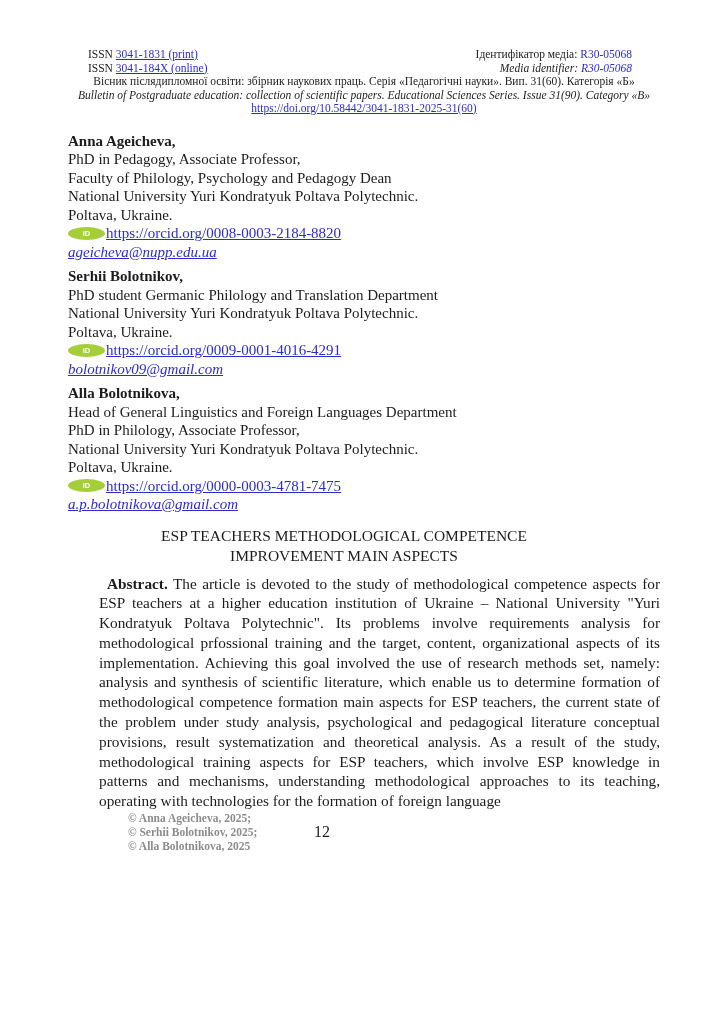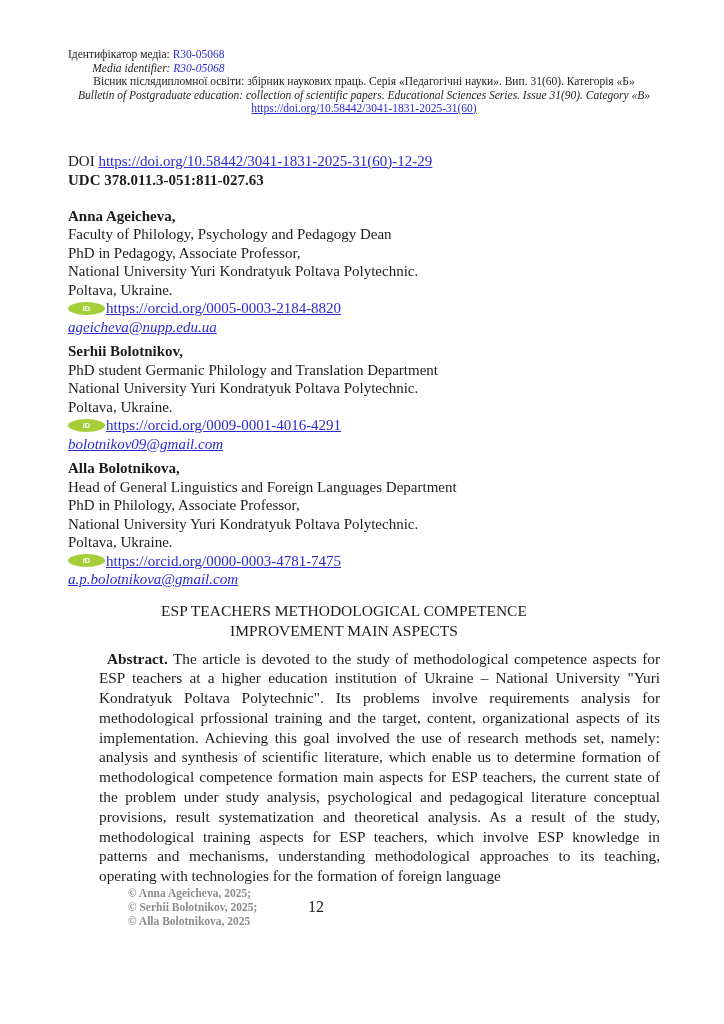--- a/index.html
+++ b/index.html
@@ -55,68 +55,71 @@
     text-indent:8px;
     text-align:justify;
     font-size:15.3px; line-height:19.8px;
   }
   .abstract .abstract-label { font-weight:bold; }
 
   
   .footer { position:relative; margin-top:1px; }
   .copyright { margin-left:60px; font-size:11.5px; line-height:13.8px; color:#8c8c8c;font-weight:bold; }
   .page-number {
-    position:absolute; left:228px; top:11px; width:40px;
+    position:absolute; left:234px; top:11px; width:40px;
     text-align:center; font-size:16px; color:#1c1c1c;
   }
 </style>
 </head>
 <body>
 
 <div class="page">
 
   <div class="header">
     <div class="header-top">
+      <div class="header-left">
+        <div>
+          <span>ISSN</span>
+          <a class="link">3041-1831 (print)</a>
+        </div>
+        <div>
+          <span>ISSN</span>
+          <a class="link">3041-184X (online)</a>
+        </div>
+      </div>
       <div class="header-right">
         <div>
           <span>Ідентифікатор медіа:</span>
           <span class="blue">R30-05068</span>
         </div>
         <div class="italic">
           <span>Media identifier:</span>
           <span class="blue">R30-05068</span>
         </div>
       </div>
     </div>
     <div class="header-center">Вісник післядипломної освіти: збірник наукових праць. Серія «Педагогічні науки». Вип. 31(60). Категорія «Б»</div>
     <div class="header-center italic">Bulletin of Postgraduate education: collection of scientific papers. Educational Sciences Series. Issue 31(90). Category «B»</div>
     <div class="header-center">
       <a class="link">https://doi.org/10.58442/3041-1831-2025-31(60)</a>
     </div>
   </div>
 
   <div class="main">
 
-    <div class="doi-block">
-      <div>
-        <span>DOI</span>
-        <a class="link">https://doi.org/10.58442/3041-1831-2025-31(60)-12-29</a>
-      </div>
-      <div class="udc">UDC 378.011.3-051:811-027.63</div>
-    </div>
 
     <section class="author first">
       <div class="author-name">Anna Ageicheva,</div>
+      <div>PhD in Pedagogy, Associate Professor,</div>
       <div>Faculty of Philology, Psychology and Pedagogy Dean</div>
-      <div>PhD in Pedagogy, Associate Professor,</div>
       <div>National University Yuri Kondratyuk Poltava Polytechnic.</div>
       <div>Poltava, Ukraine.</div>
       <div class="orcid-row">
         <span class="orcid-icon">iD</span>
-        <a class="link">https://orcid.org/0005-0003-2184-8820</a>
+        <a class="link">https://orcid.org/0008-0003-2184-8820</a>
       </div>
       <div>
         <a class="link email">ageicheva@nupp.edu.ua</a>
       </div>
     </section>
 
     <section class="author">
       <div class="author-name">Serhii Bolotnikov,</div>
       <div>PhD student Germanic Philology and Translation Department</div>
       <div>National University Yuri Kondratyuk Poltava Polytechnic.</div>

